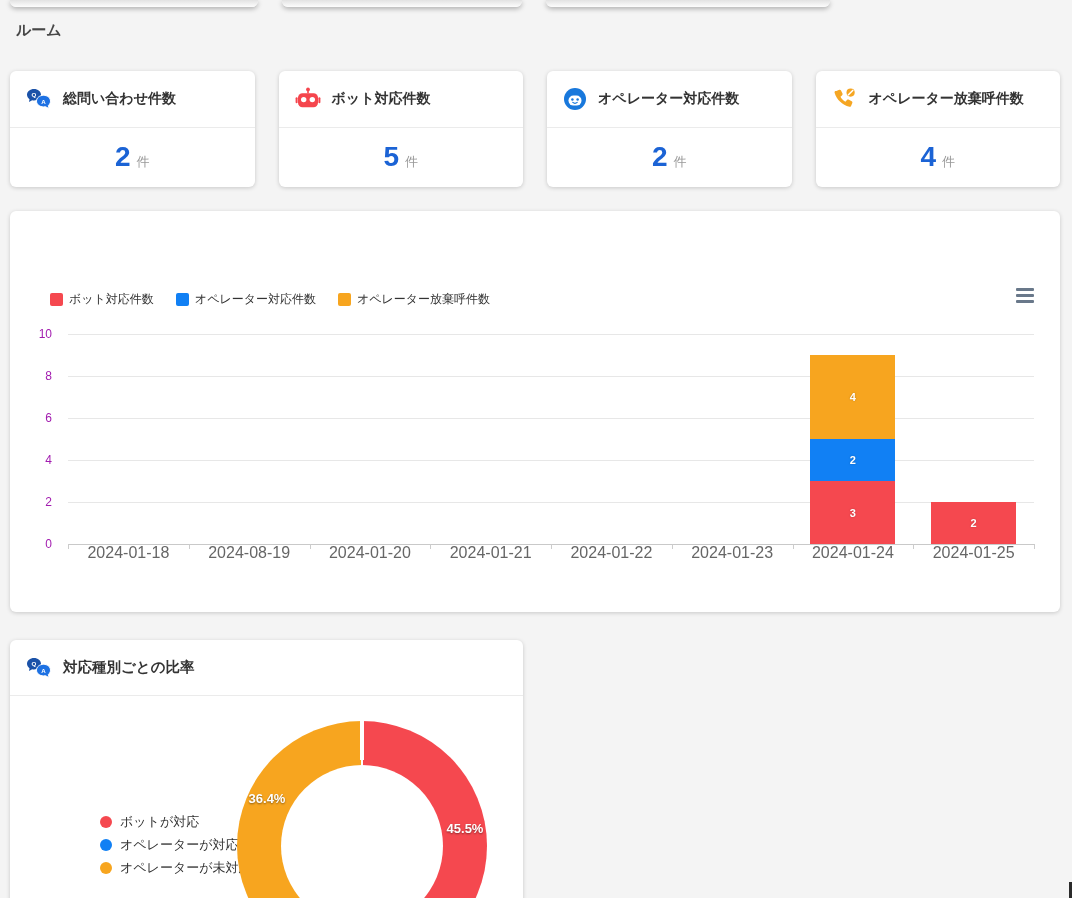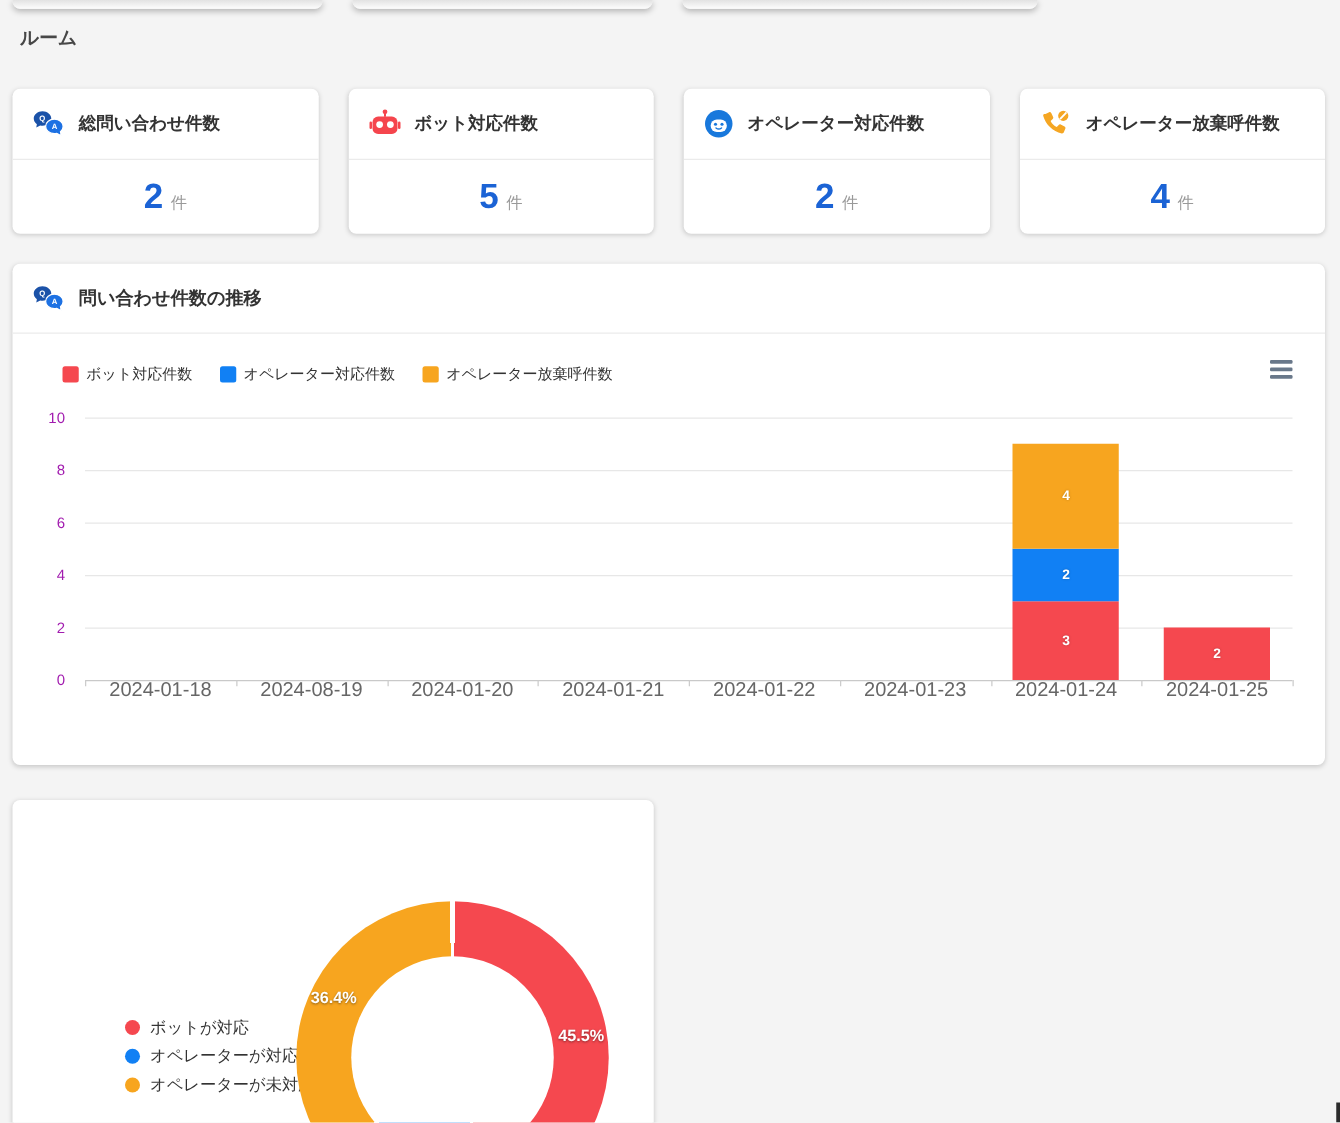--- a/index.html
+++ b/index.html
@@ -165,31 +165,20 @@
     </div>
     <div class="stat-body">
       <span class="stat-value">4</span>
       <span class="stat-unit">件</span>
     </div>
   </div>
 
 </div>
 
 <div class="panel panel-chart">
-  <div class="panel-head">
-    <span class="icon">
-      <svg width="26" height="22" viewBox="0 0 26 22">
-        <path fill="#1B52A8" d="M8 1C4.1 1 1 3.6 1 6.8c0 1.8 1 3.4 2.5 4.5L3 14l3.2-1.7c.6.1 1.2.2 1.8.2 3.9 0 7-2.6 7-5.7S11.9 1 8 1z"></path>
-        <text x="7.8" y="9.2" font-size="6.2" fill="#fff" font-weight="bold" text-anchor="middle">Q</text>
-        <path fill="#1D71E3" stroke="#fff" stroke-width="1" d="M17.5 7.3c-3.9 0-7 2.6-7 5.8s3.1 5.8 7 5.8c.7 0 1.3-.1 1.9-.2l3.6 1.9-.6-3.2c1.3-1.1 2.1-2.6 2.1-4.3 0-3.2-3.1-5.8-7-5.8z"></path>
-        <text x="17.6" y="15.6" font-size="6.2" fill="#fff" font-weight="bold" text-anchor="middle">A</text>
-      </svg>
-    </span>
-    <span class="panel-title">問い合わせ件数の推移</span>
-  </div>
 
   <div class="legend-row">
     <span class="legend-item">
       <span class="legend-swatch" style="background: rgb(245, 72, 79);"></span>
       <span class="legend-label">ボット対応件数</span>
     </span>
     <span class="legend-item">
       <span class="legend-swatch" style="background: rgb(17, 128, 244);"></span>
       <span class="legend-label">オペレーター対応件数</span>
     </span>
@@ -246,20 +235,31 @@
         <span class="seg-label">4</span>
       </div>
       <div class="xlabel" style="left: 845.25px; width: 120.75px;">2024-01-25</div>
       <div class="seg" style="left: 863.125px; width: 85px; top: 168px; height: 42px; background: rgb(245, 72, 79);">
         <span class="seg-label">2</span>
       </div>
     </div>
 </div>
 
 <div class="panel panel-pie">
+  <div class="panel-head">
+    <span class="icon">
+      <svg width="26" height="22" viewBox="0 0 26 22">
+        <path fill="#1B52A8" d="M8 1C4.1 1 1 3.6 1 6.8c0 1.8 1 3.4 2.5 4.5L3 14l3.2-1.7c.6.1 1.2.2 1.8.2 3.9 0 7-2.6 7-5.7S11.9 1 8 1z"></path>
+        <text x="7.8" y="9.2" font-size="6.2" fill="#fff" font-weight="bold" text-anchor="middle">Q</text>
+        <path fill="#1D71E3" stroke="#fff" stroke-width="1" d="M17.5 7.3c-3.9 0-7 2.6-7 5.8s3.1 5.8 7 5.8c.7 0 1.3-.1 1.9-.2l3.6 1.9-.6-3.2c1.3-1.1 2.1-2.6 2.1-4.3 0-3.2-3.1-5.8-7-5.8z"></path>
+        <text x="17.6" y="15.6" font-size="6.2" fill="#fff" font-weight="bold" text-anchor="middle">A</text>
+      </svg>
+    </span>
+    <span class="panel-title">対応種別ごとの比率</span>
+  </div>
 
   <div class="pie-legend">
     <div class="pie-legend-item">
       <span class="pie-dot" style="background: rgb(245, 72, 79);"></span>
       <span class="pie-legend-label">ボットが対応</span>
     </div>
     <div class="pie-legend-item">
       <span class="pie-dot" style="background: rgb(17, 128, 244);"></span>
       <span class="pie-legend-label">オペレーターが対応</span>
     </div>

